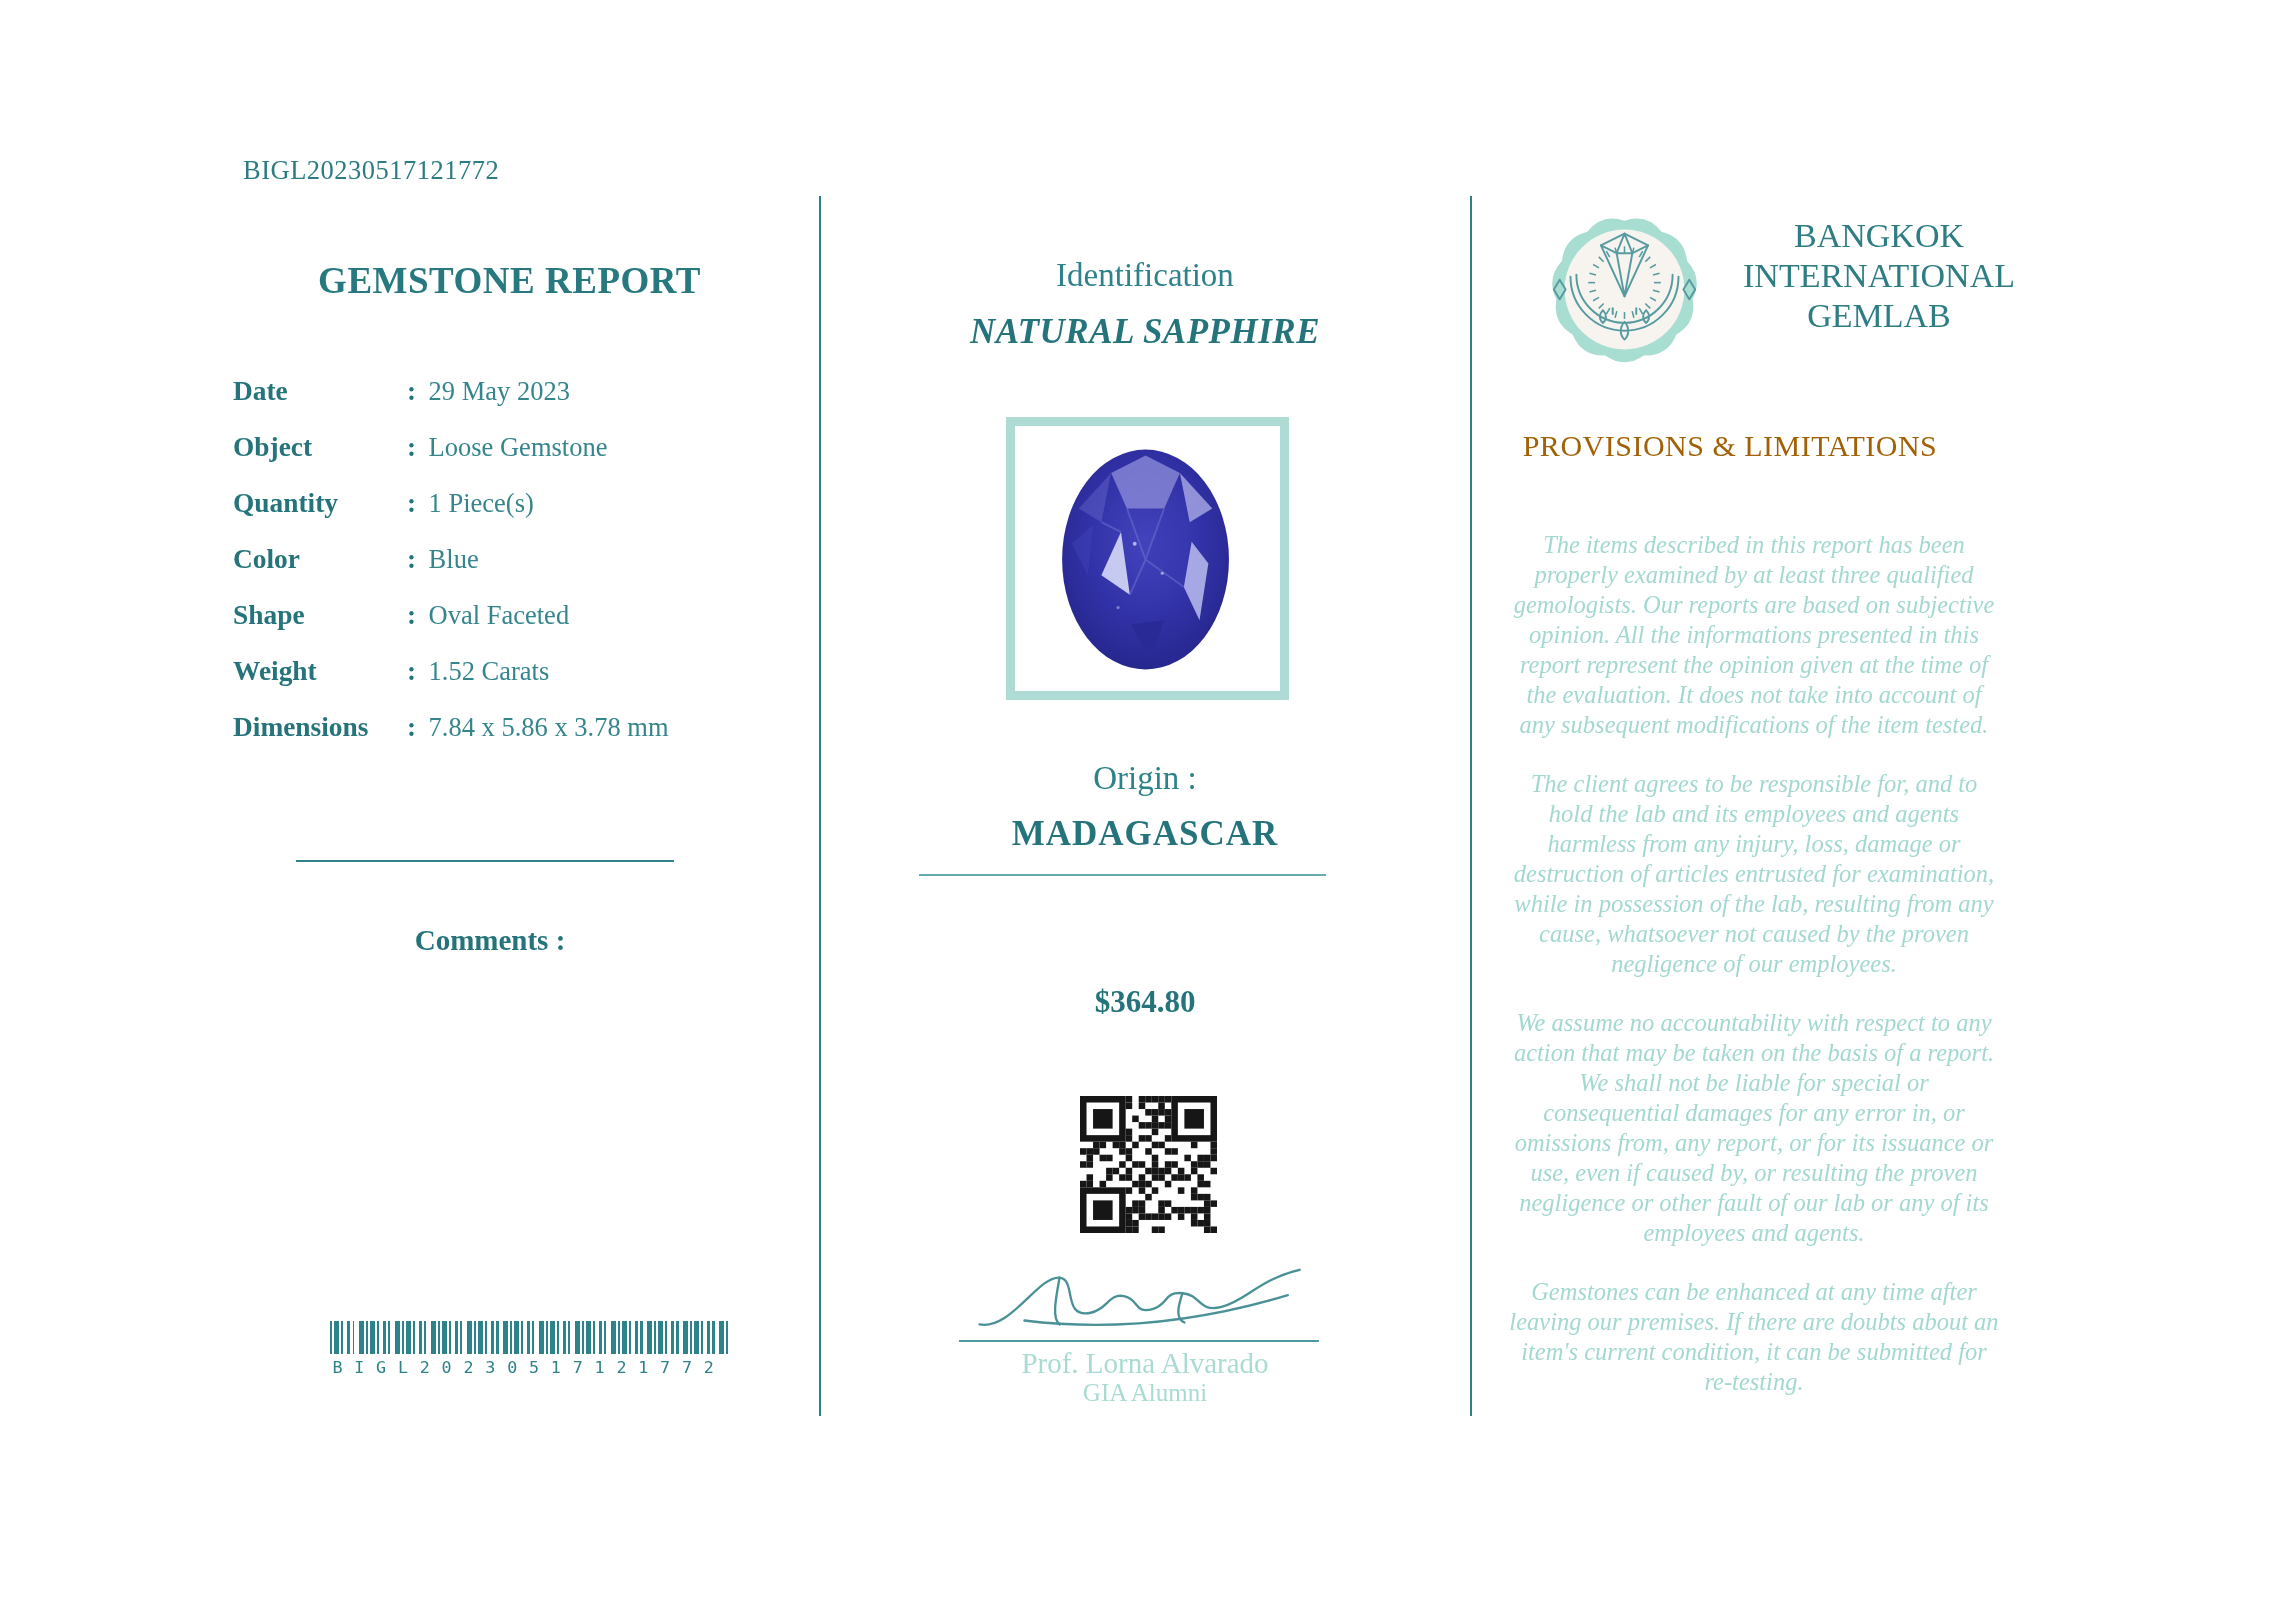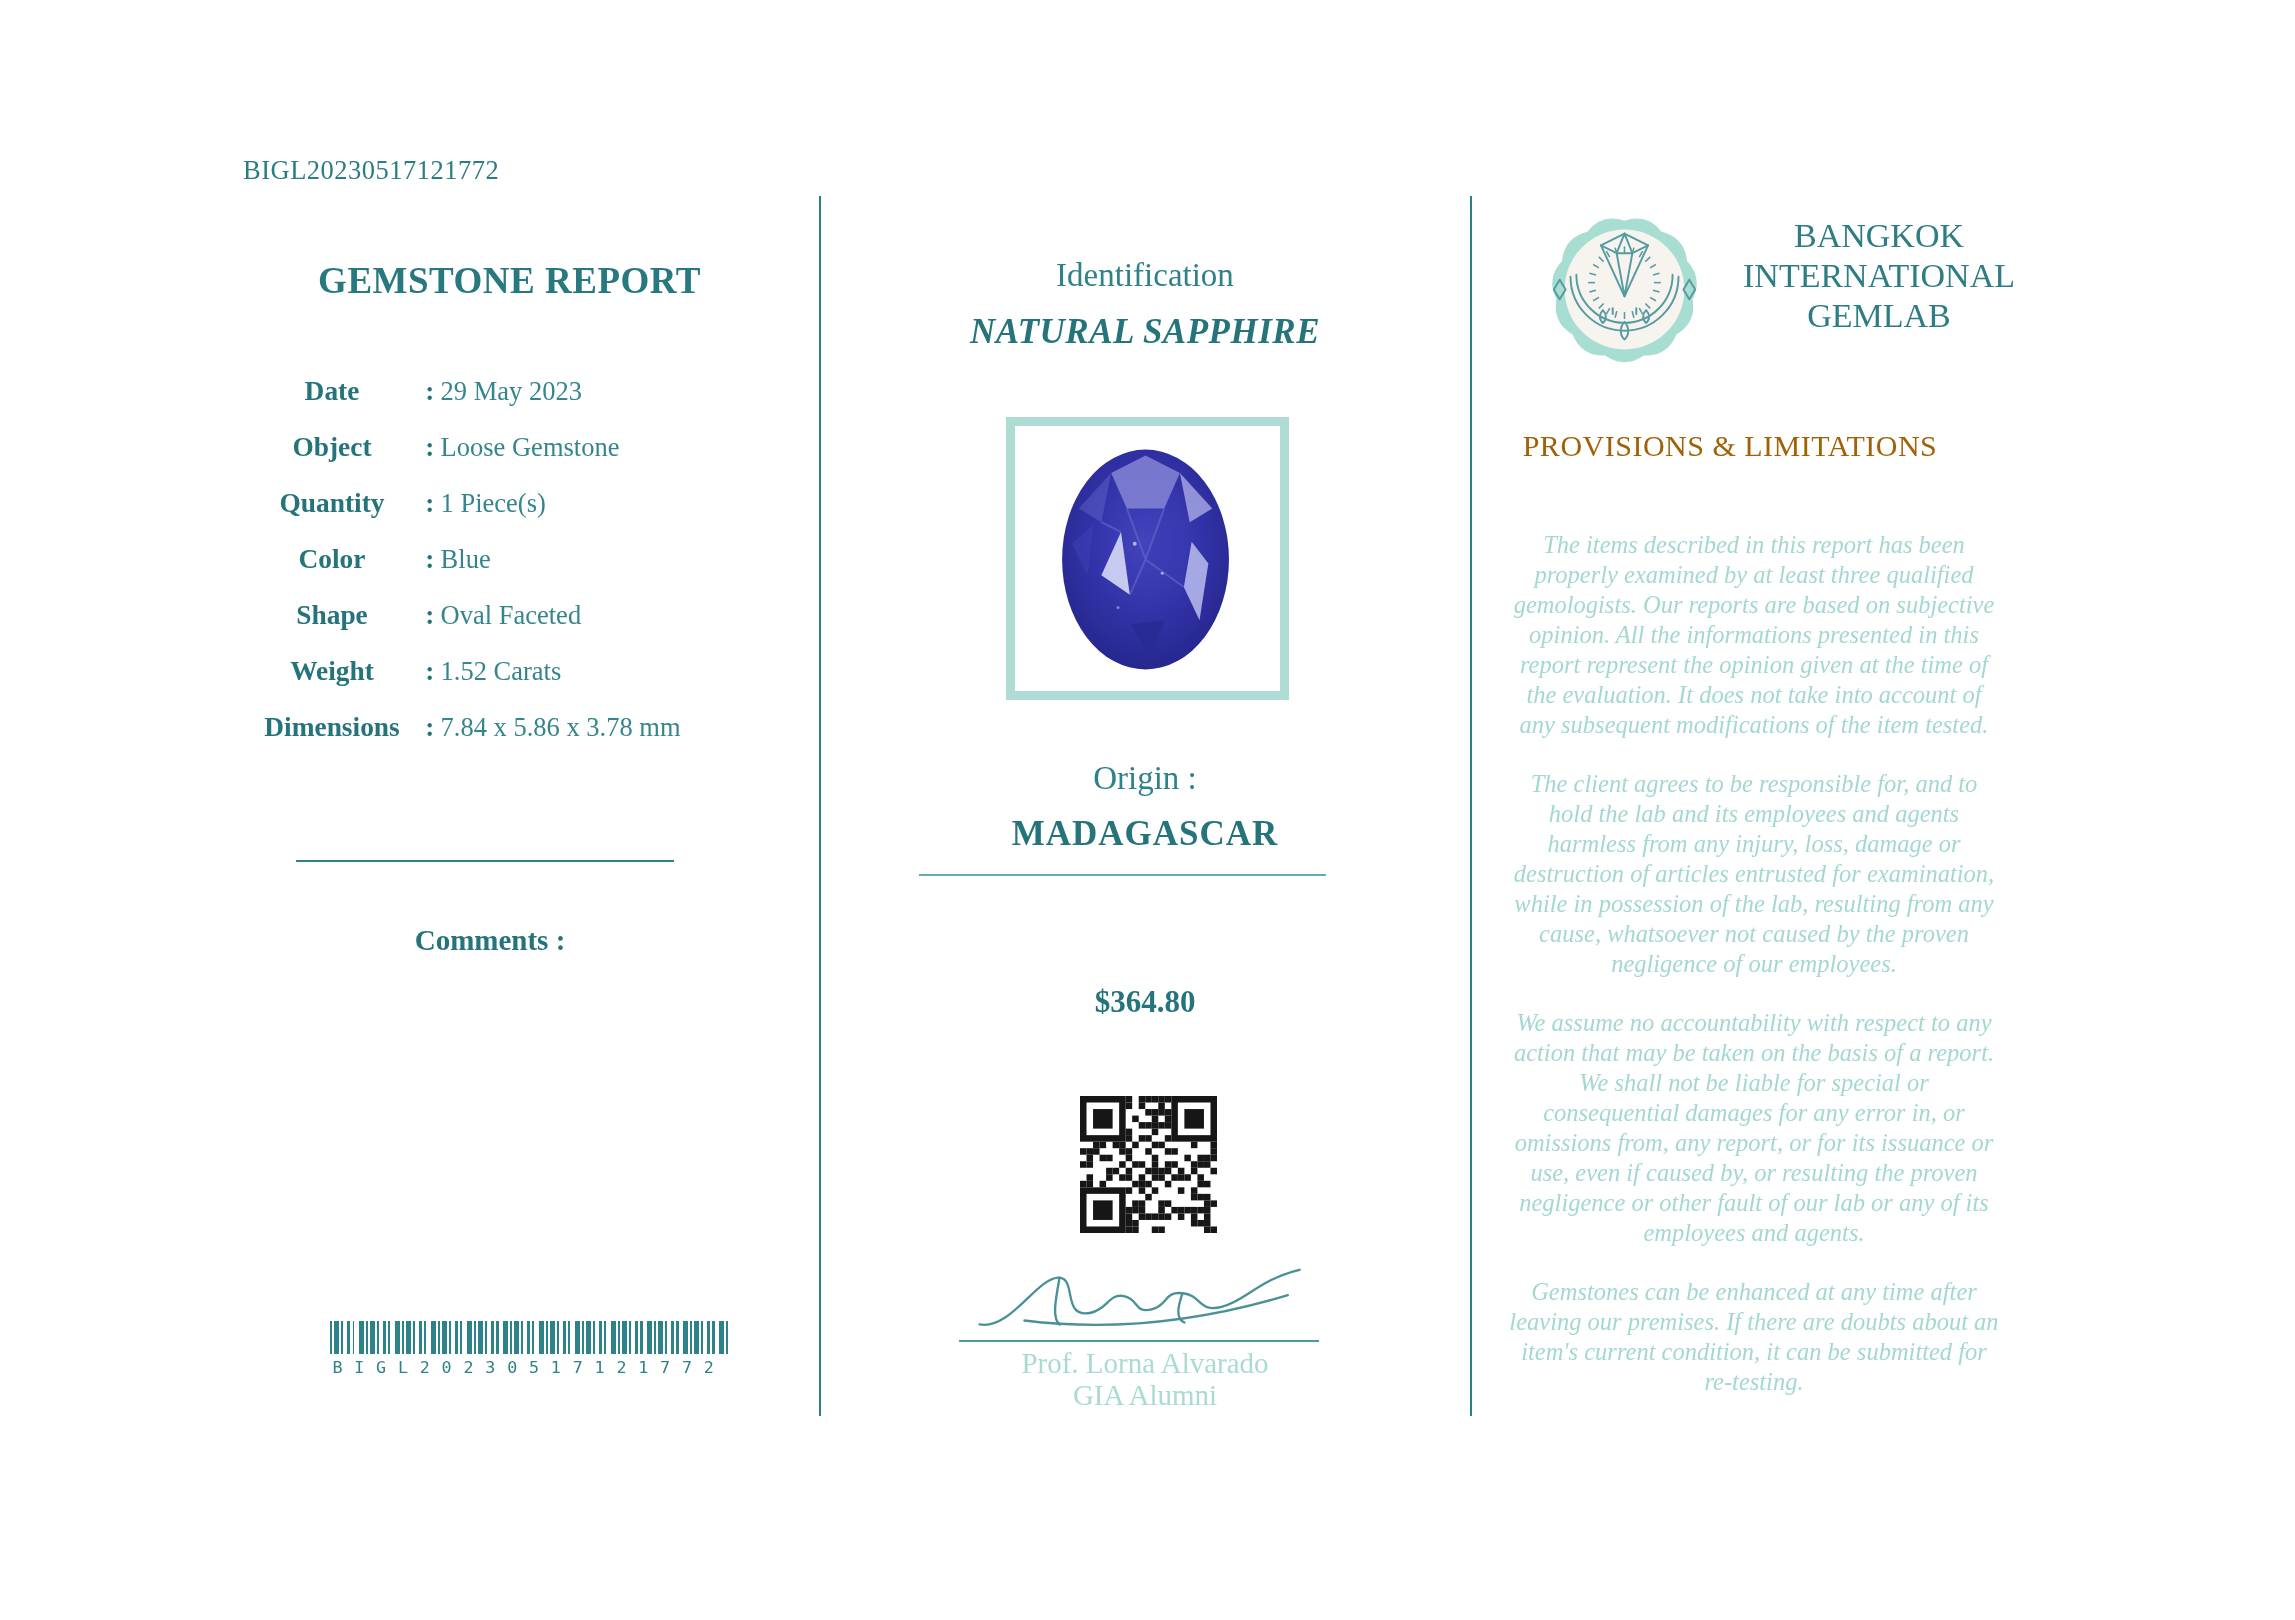--- a/index.html
+++ b/index.html
@@ -5,21 +5,21 @@
   html,body{margin:0;padding:0;background:#ffffff;}
   .page{
     position:relative;width:2296px;height:1620px;background:#ffffff;
     font-family:"Liberation Serif","DejaVu Serif",serif;color:#2c7c83;overflow:hidden;
   }
   .abs{position:absolute;}
 
   
   .report-number{left:243px;top:155px;font-size:26.5px;letter-spacing:0.5px;color:#2c7c83;}
   .col-title{left:196px;top:259px;width:627px;text-align:center;font-size:37px;font-weight:bold;color:#27787f;letter-spacing:0.5px;}
-  .fields{left:245px;top:375px;width:470px;text-align:center;}
+  .fields{left:233px;top:375px;width:470px;}
   .frow{display:flex;height:56px;align-items:flex-start;line-height:33px;}
   .flabel{flex:0 0 174px;font-weight:bold;font-size:27.4px;color:#25747b;}
   .fcolon{flex:0 0 21.6px;font-weight:bold;font-size:27.4px;color:#25747b;}
   .fvalue{font-size:26.5px;color:#35858c;}
   .hr1{left:296px;top:860px;width:378px;height:2px;background:#2e8289;}
   .comments-label{left:196px;top:924px;width:588px;text-align:center;font-size:29px;font-weight:bold;color:#25747b;}
   .comments-text{left:176px;top:970px;width:627px;text-align:center;font-size:28px;color:#35858c;}
   .barcode{
     left:330px;top:1321px;width:398px;height:33px;
     background:repeating-linear-gradient(90deg,
@@ -46,21 +46,21 @@
   .gem-frame svg{display:block;width:265px;height:265px;}
   .origin-l{left:820px;top:760px;width:650px;text-align:center;font-size:33px;color:#2e8289;}
   .origin-v{left:820px;top:814px;width:650px;text-align:center;font-size:35px;font-weight:bold;color:#25747b;letter-spacing:1px;}
   .hr2{left:919px;top:874px;width:407px;height:2px;background:#63acb2;}
   .est-l{left:820px;top:929px;width:650px;text-align:center;font-size:33px;color:#2e8289;}
   .est-v{left:820px;top:984px;width:650px;text-align:center;font-size:31px;font-weight:bold;color:#25747b;}
   .qr{left:1080px;top:1096px;width:137px;height:137px;}
   .sig{left:965px;top:1262px;width:355px;height:80px;}
   .sig-line{left:959px;top:1340px;width:360px;height:2px;background:#4d9aa0;}
   .sig-name{left:820px;top:1347px;width:650px;text-align:center;font-size:29px;color:#a9dbd3;}
-  .sig-title{left:820px;top:1379px;width:650px;text-align:center;font-size:29px;color:#a9dbd3;}
+  .sig-title{left:820px;top:1379px;width:650px;text-align:center;font-size:25px;color:#a9dbd3;}
 
   
   .logo{left:1544px;top:206px;width:161px;height:167px;}
   .lab-name{left:1710px;top:216px;width:338px;text-align:center;font-size:34px;line-height:40px;color:#2e7d84;}
   .prov-h{left:1485px;top:429px;width:490px;text-align:center;font-size:30px;color:#a16207;letter-spacing:0.5px;}
   .prov{left:1509px;top:518px;width:490px;text-align:center;font-style:italic;font-size:24.5px;line-height:30px;color:#a3d8d1;}
   .prov p{margin:12px 0 29px 0;}
 </style>
 </head>
 <body>

